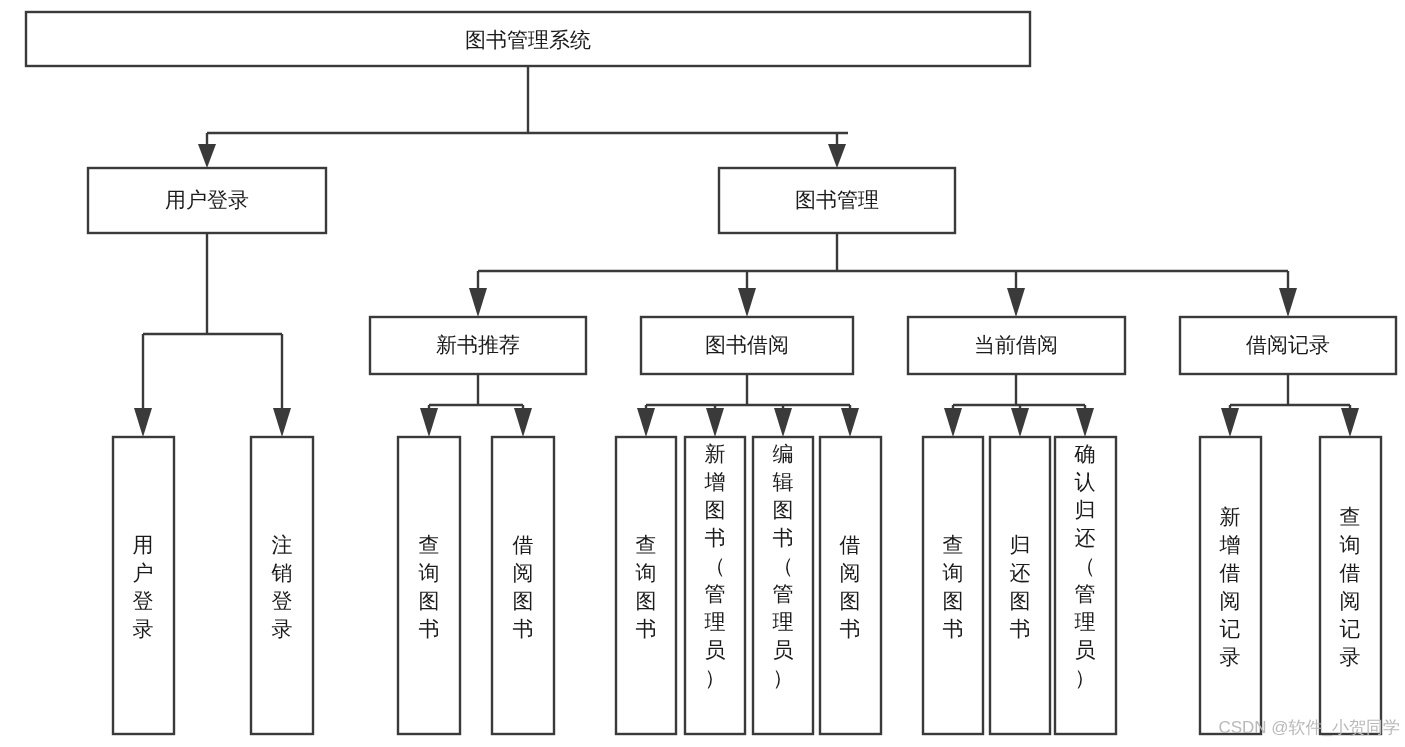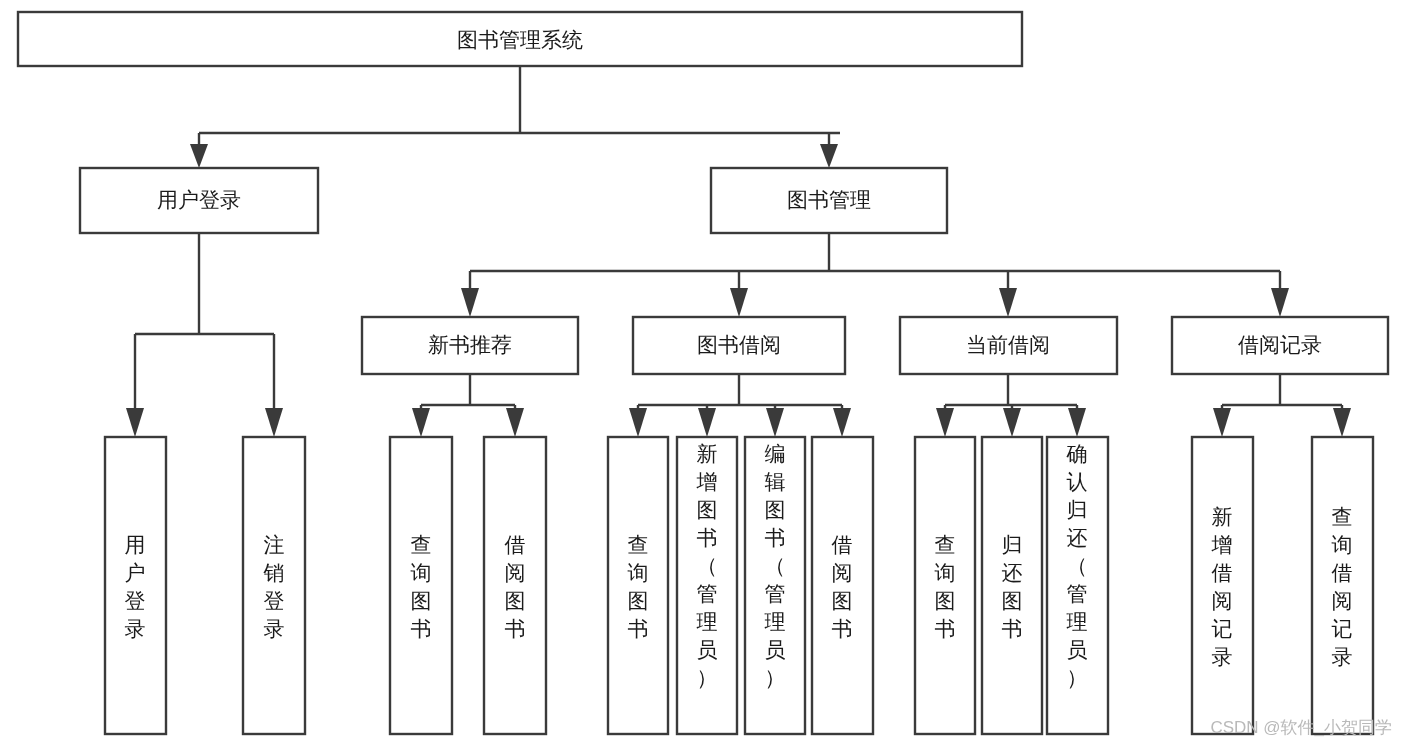--- a/index.html
+++ b/index.html
@@ -9,21 +9,21 @@
   }
   body {
     width: 1405px;
     height: 747px;
     font-family: "Liberation Sans", "DejaVu Sans", sans-serif;
     overflow: hidden;
     position: relative;
   }
   #diagram-root {
     position: absolute;
-    left: 0;
+    left: 8px;
     top: 0;
     width: 1143px;
     height: 747px;
   }
   svg.diagram-canvas {
     display: block;
     width: 1405px;
     height: 747px;
   }
   .node-box {

